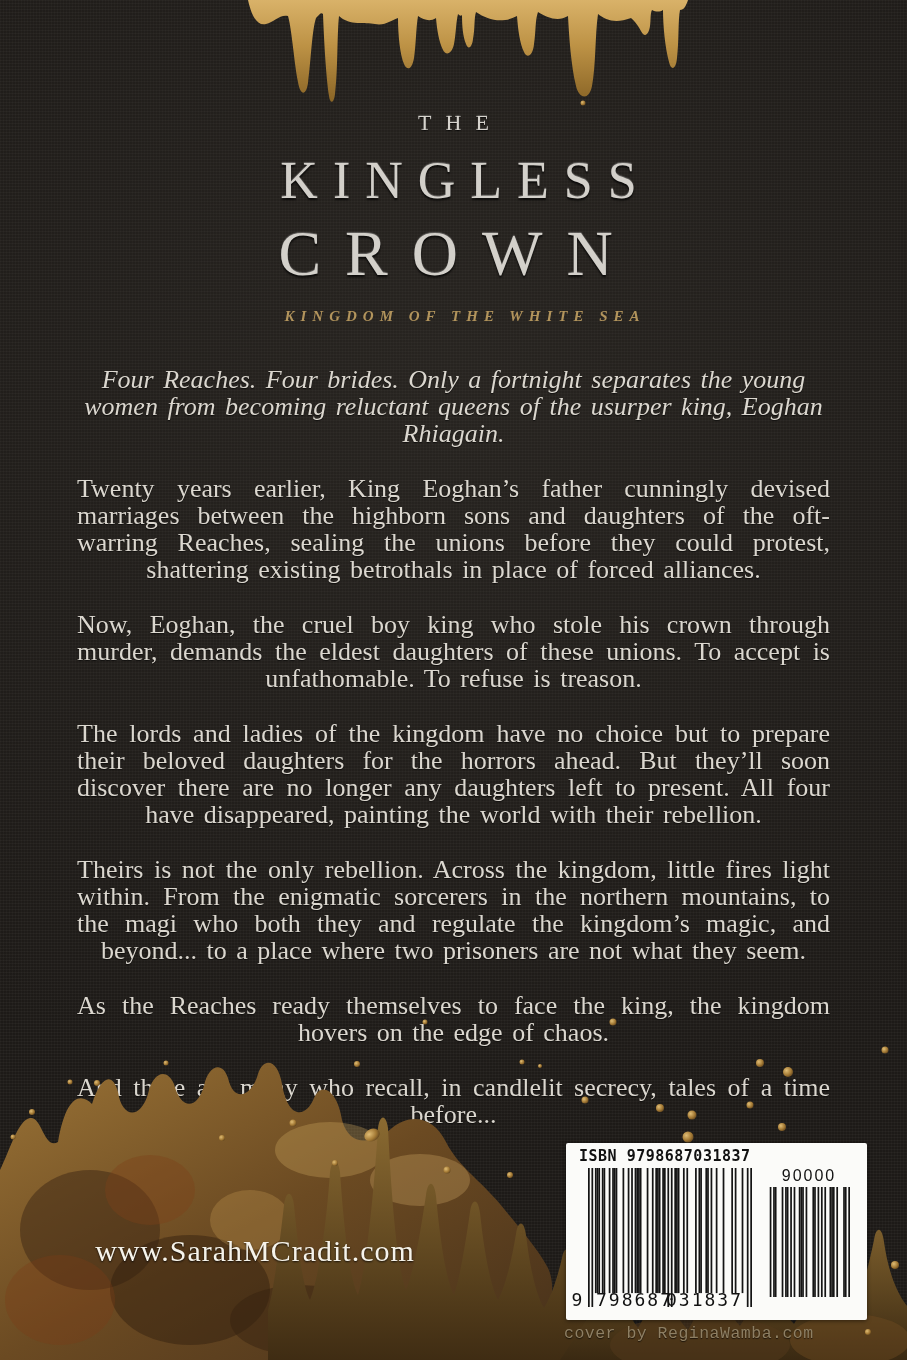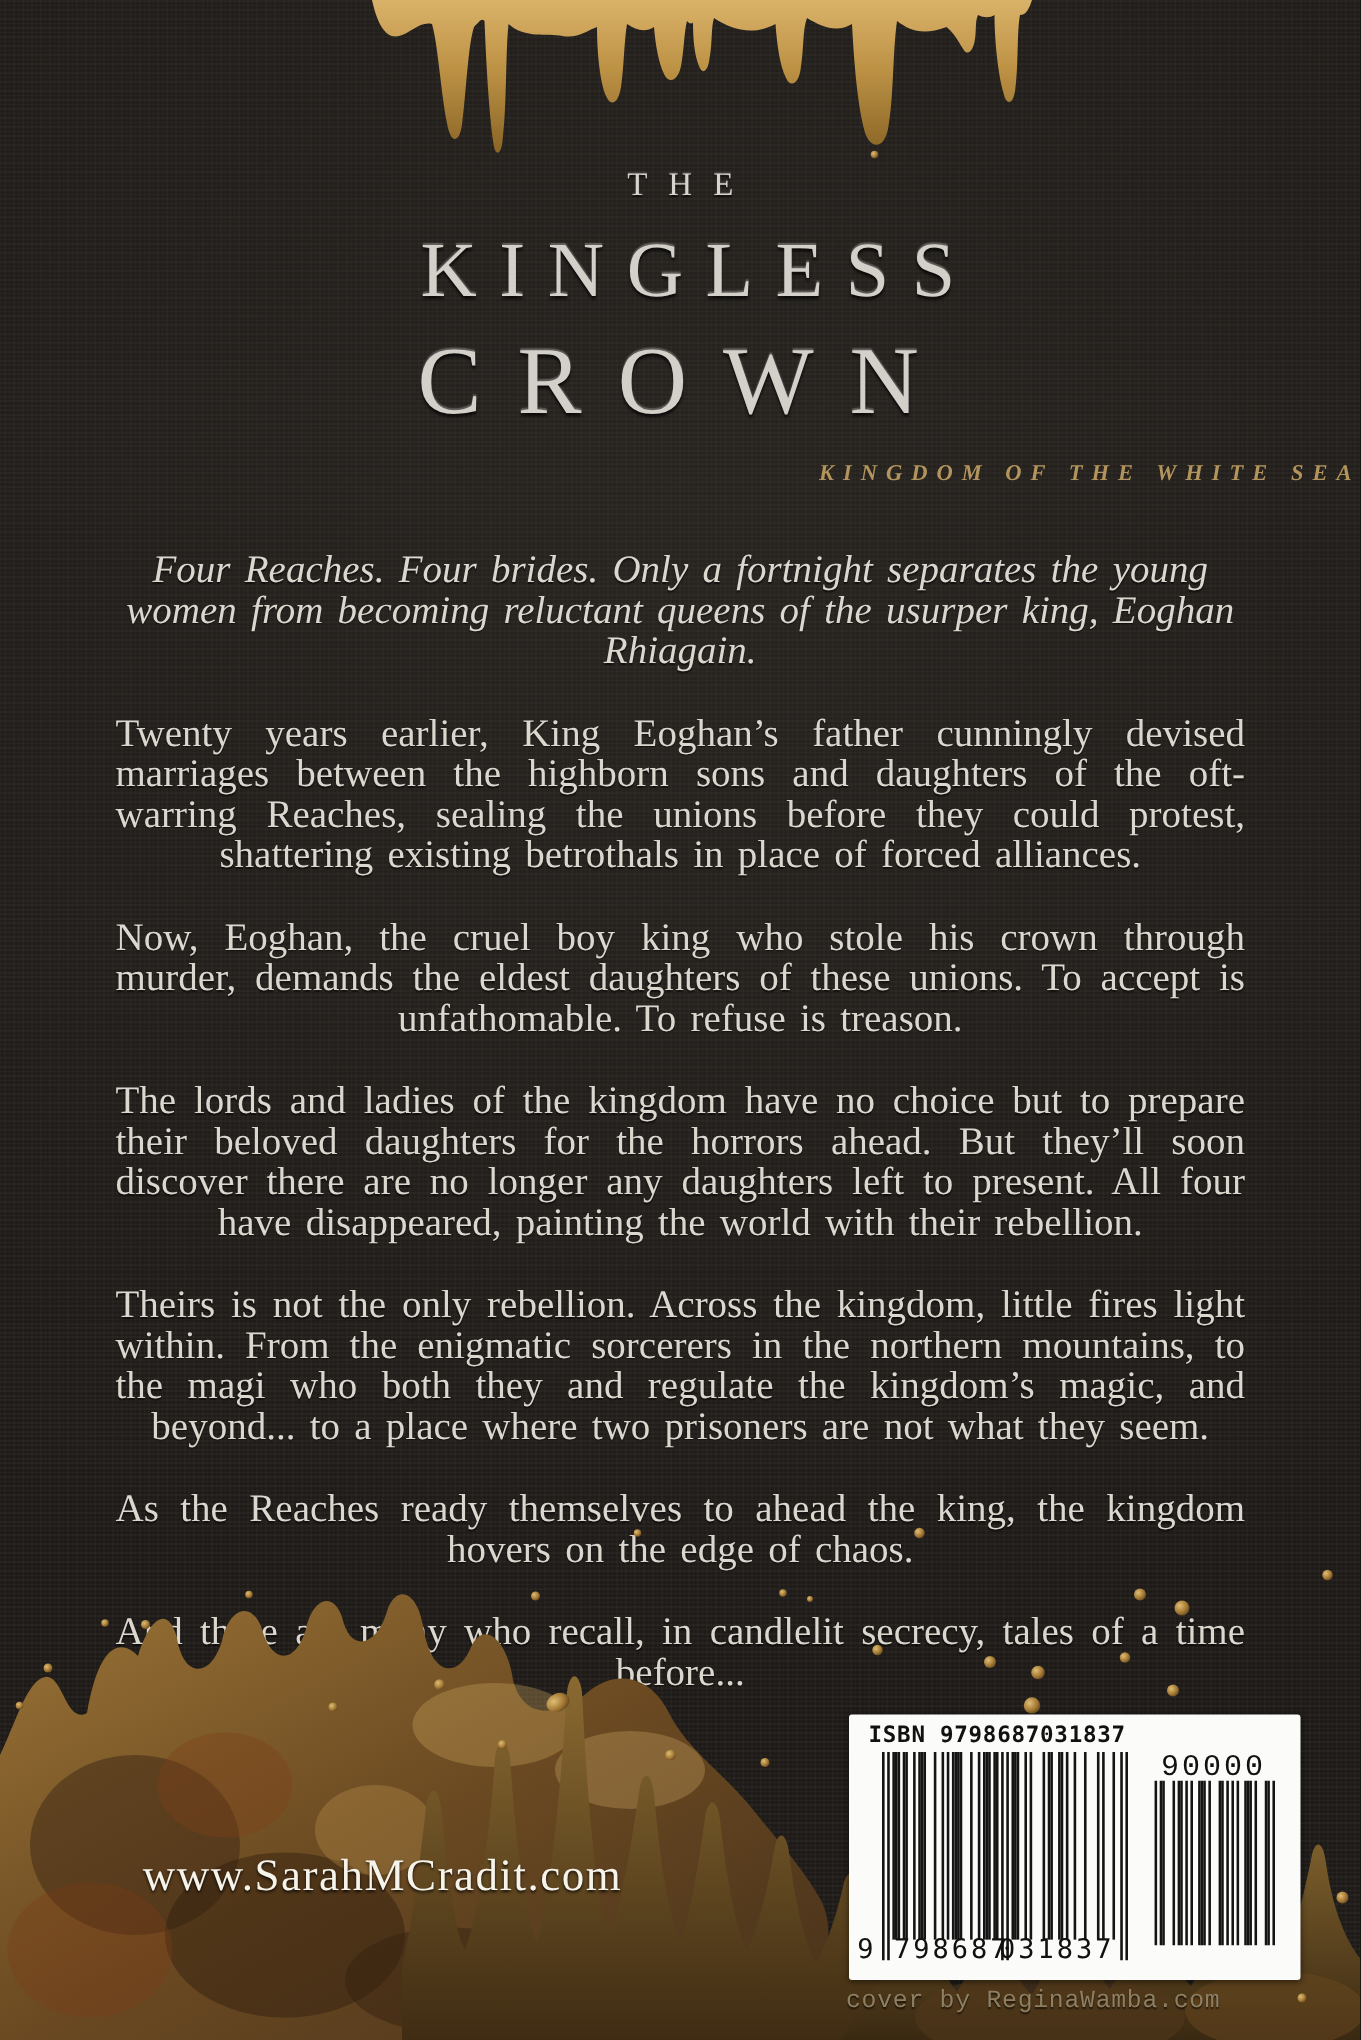--- a/index.html
+++ b/index.html
@@ -21,21 +21,21 @@
   .t-kingless{
     margin-top:15px;font-size:52px;letter-spacing:15px;padding-left:15px;
     color:#d3d0ca;text-shadow:0 2px 2px rgba(0,0,0,.75), 0 -1px 1px rgba(255,255,255,.28);margin-left:10px;
   }
   .t-crown{
     margin-top:7px;font-size:64px;letter-spacing:24px;padding-left:8px;
     color:#d3d0ca;text-shadow:0 2px 2px rgba(0,0,0,.75), 0 -1px 1px rgba(255,255,255,.28);
   }
   .t-series{
     margin-top:17px;font-size:15px;letter-spacing:6px;padding-left:23px;
-    font-style:italic;font-weight:bold;color:#b2945c;text-align:right;
+    font-style:italic;font-weight:bold;color:#b2945c;
   }
   
   .copy{position:absolute;top:366px;left:77px;width:753px;color:#dbd7cf;}
   .copy p{
     margin:0 0 28px 0;font-size:26px;line-height:27px;
     text-align:justify;text-align-last:center;word-spacing:3px;
     text-shadow:0 1px 1px rgba(0,0,0,.6);
   }
   .copy p.lede{font-style:italic;text-align:center;}
   
@@ -56,21 +56,21 @@
   .bc-addon{position:absolute;left:202px;top:44px;width:82px;height:110px;}
   .bc-digit{
     position:absolute;top:148px;font-family:"DejaVu Sans Mono", monospace;
     font-size:18px;color:#111;text-align:center;letter-spacing:2px;line-height:18px;
   }
   .bc-d0{left:2px;width:18px;letter-spacing:0;}
   .bc-d1{left:30px;width:68px;}
   .bc-d2{left:100px;width:46px;}
   .bc-addon-num{
     position:absolute;left:202px;top:24px;width:82px;text-align:center;
-    font-family:Liberation Mono, monospace;font-size:20px;color:#111;letter-spacing:2px;
+    font-family:Liberation Sans, sans-serif;font-size:16px;color:#111;letter-spacing:2px;
   }
   .credit{
     position:absolute;left:564px;top:1324px;font-size:16.5px;color:#8e7f63;
     letter-spacing:.5px;text-shadow:0 1px 1px rgba(0,0,0,.6);font-family:Liberation Mono, monospace;
   }
   .art{position:absolute;left:0;}
   .drips{top:0;}
   .splash{top:1000px;}
 </style>
 </head>
@@ -120,21 +120,21 @@
     <div class="t-crown">CROWN</div>
     <div class="t-series">KINGDOM OF THE WHITE SEA</div>
   </div>
 
   <div class="copy">
     <p class="lede">Four Reaches. Four brides. Only a fortnight separates the young women from becoming reluctant queens of the usurper king, Eoghan Rhiagain.</p>
     <p>Twenty years earlier, King Eoghan’s father cunningly devised marriages between the highborn sons and daughters of the oft-warring Reaches, sealing the unions before they could protest, shattering existing betrothals in place of forced alliances.</p>
     <p>Now, Eoghan, the cruel boy king who stole his crown through murder, demands the eldest daughters of these unions. To accept is unfathomable. To refuse is treason.</p>
     <p>The lords and ladies of the kingdom have no choice but to prepare their beloved daughters for the horrors ahead. But they’ll soon discover there are no longer any daughters left to present. All four have disappeared, painting the world with their rebellion.</p>
     <p>Theirs is not the only rebellion. Across the kingdom, little fires light within. From the enigmatic sorcerers in the northern mountains, to the magi who both they and regulate the kingdom’s magic, and beyond... to a place where two prisoners are not what they seem.</p>
-    <p>As the Reaches ready themselves to ahead the king, the kingdom hovers on the edge of chaos.</p>
+    <p>As the Reaches ready themselves to face the king, the kingdom hovers on the edge of chaos.</p>
     <p>And there are many who recall, in candlelit secrecy, tales of a time before...</p>
   </div>
 
   <svg class="art splash" width="907" height="360" viewBox="0 0 907 360">
     <defs>
       <linearGradient id="splA" x1="0" y1="0" x2="1" y2="1">
         <stop offset="0" stop-color="#9a7336"></stop>
         <stop offset=".5" stop-color="#6b4a22"></stop>
         <stop offset="1" stop-color="#46301a"></stop>
       </linearGradient>

